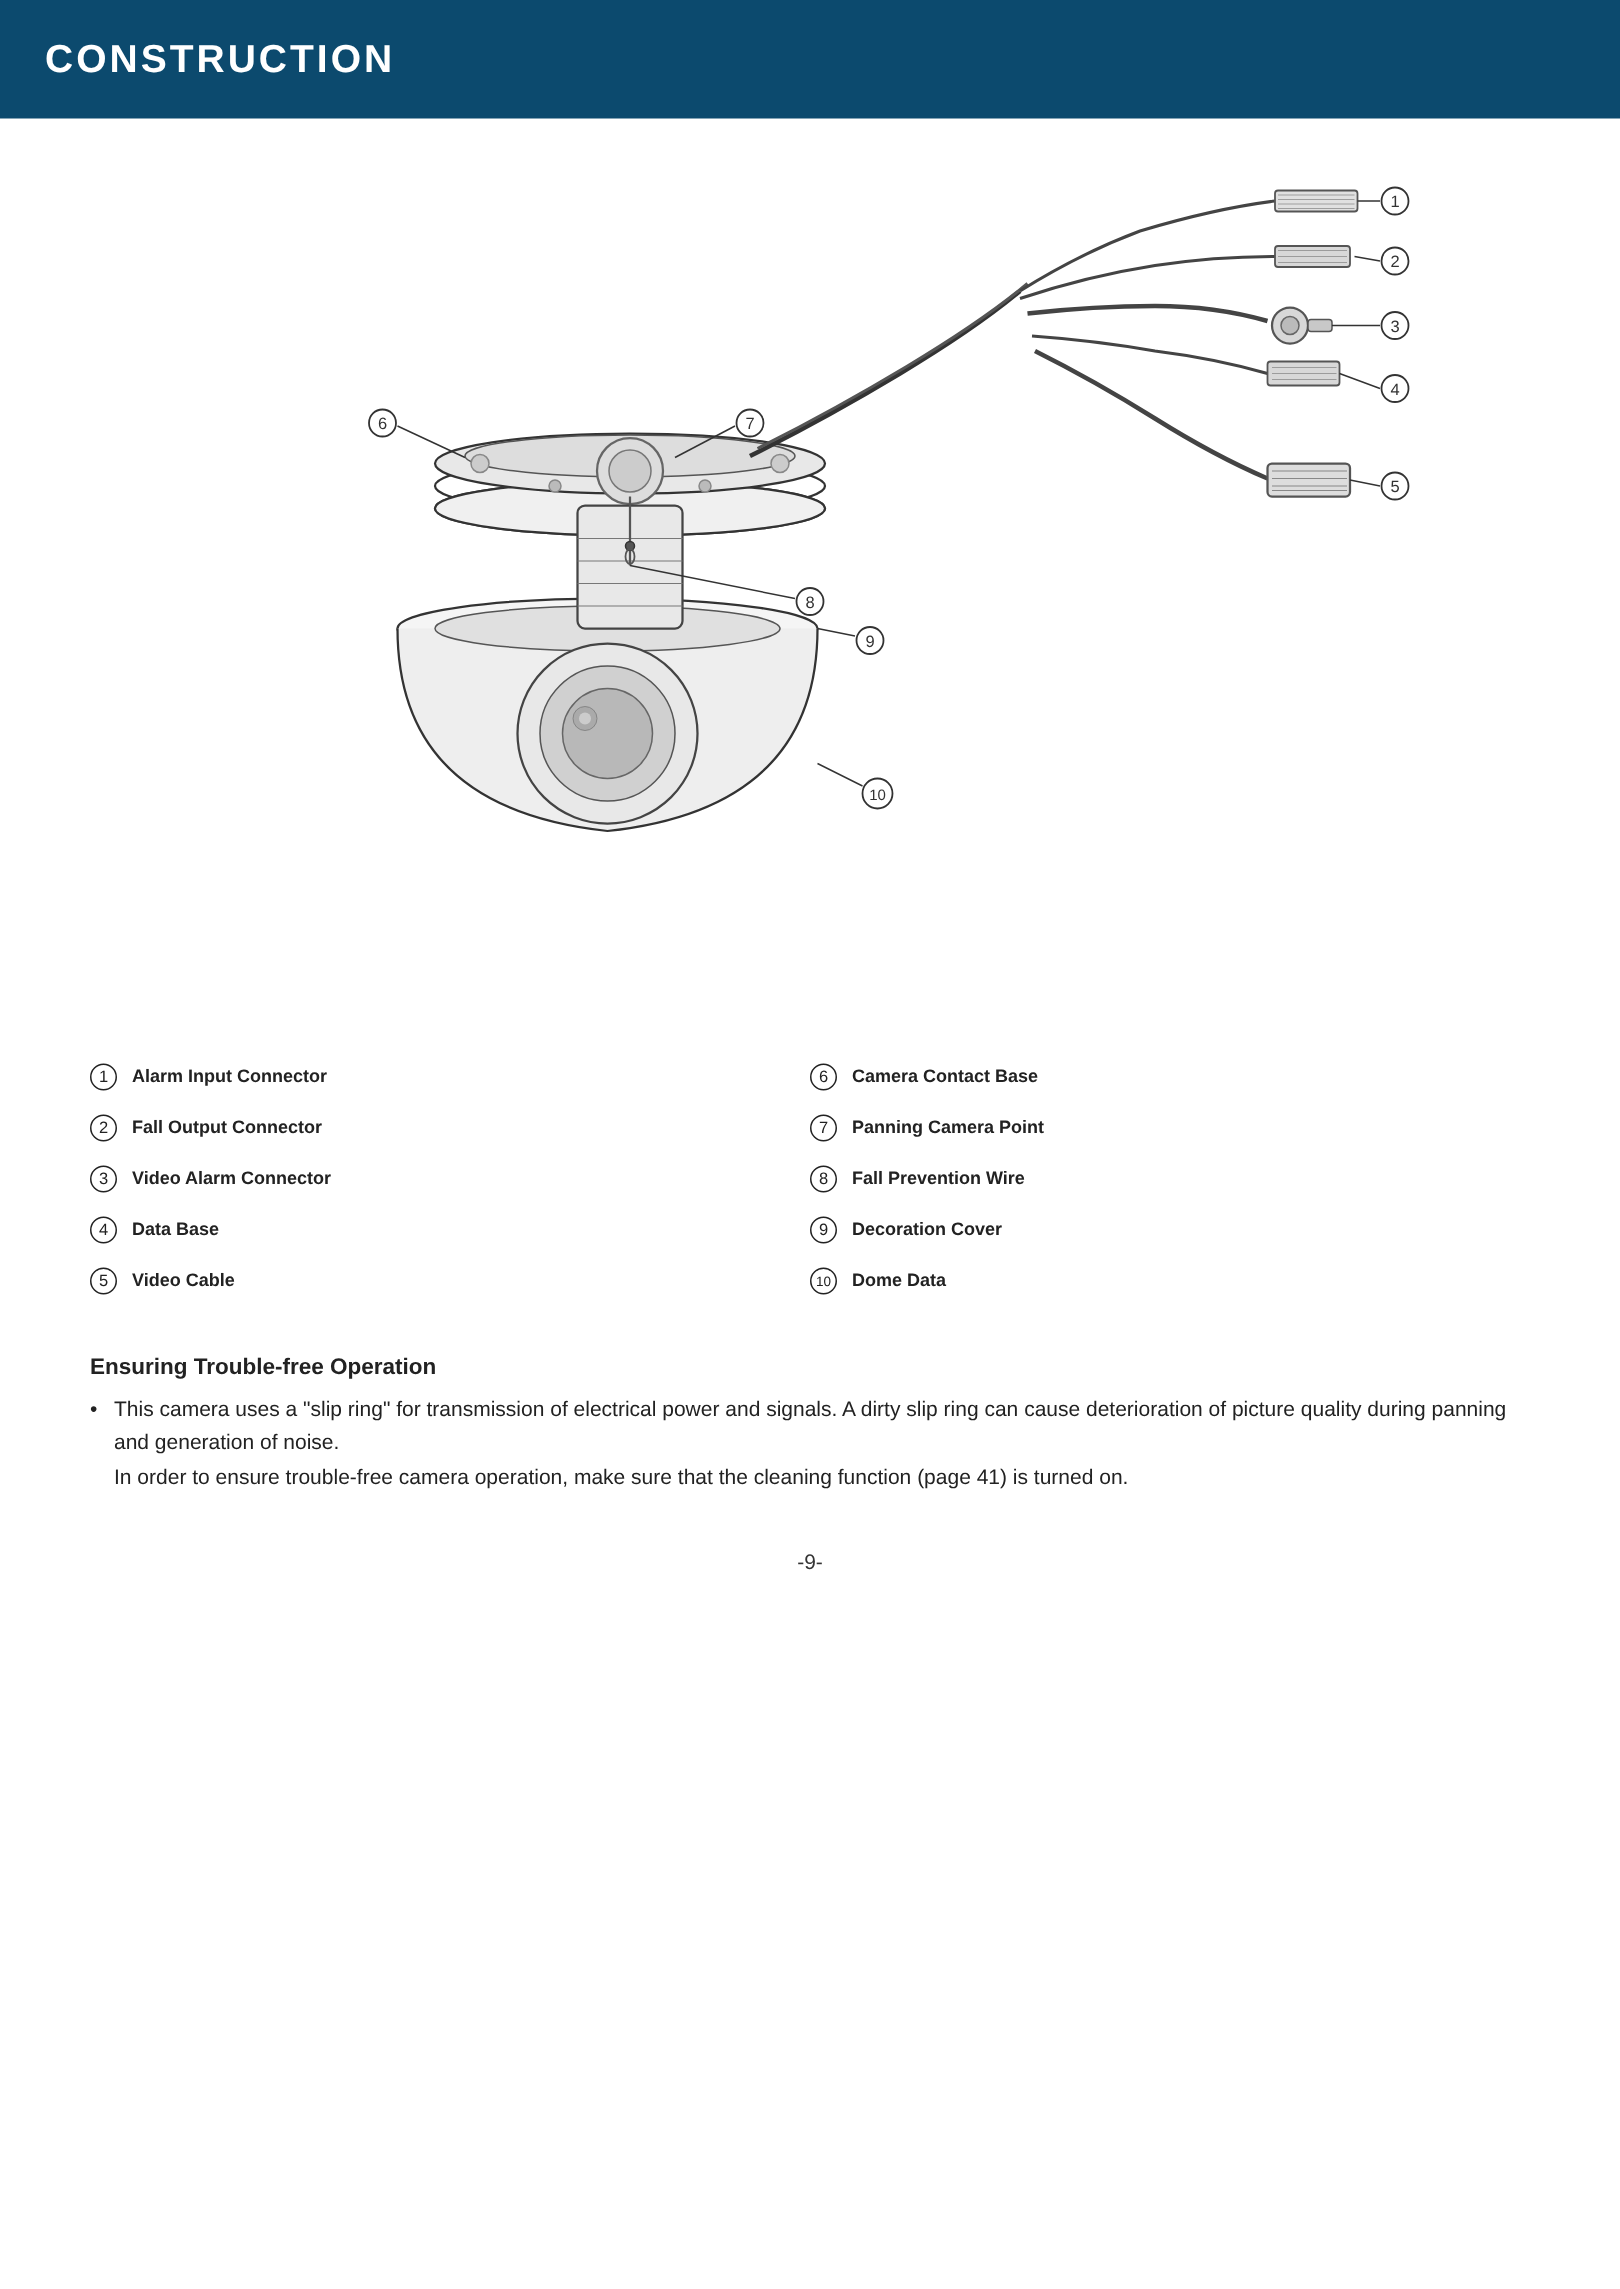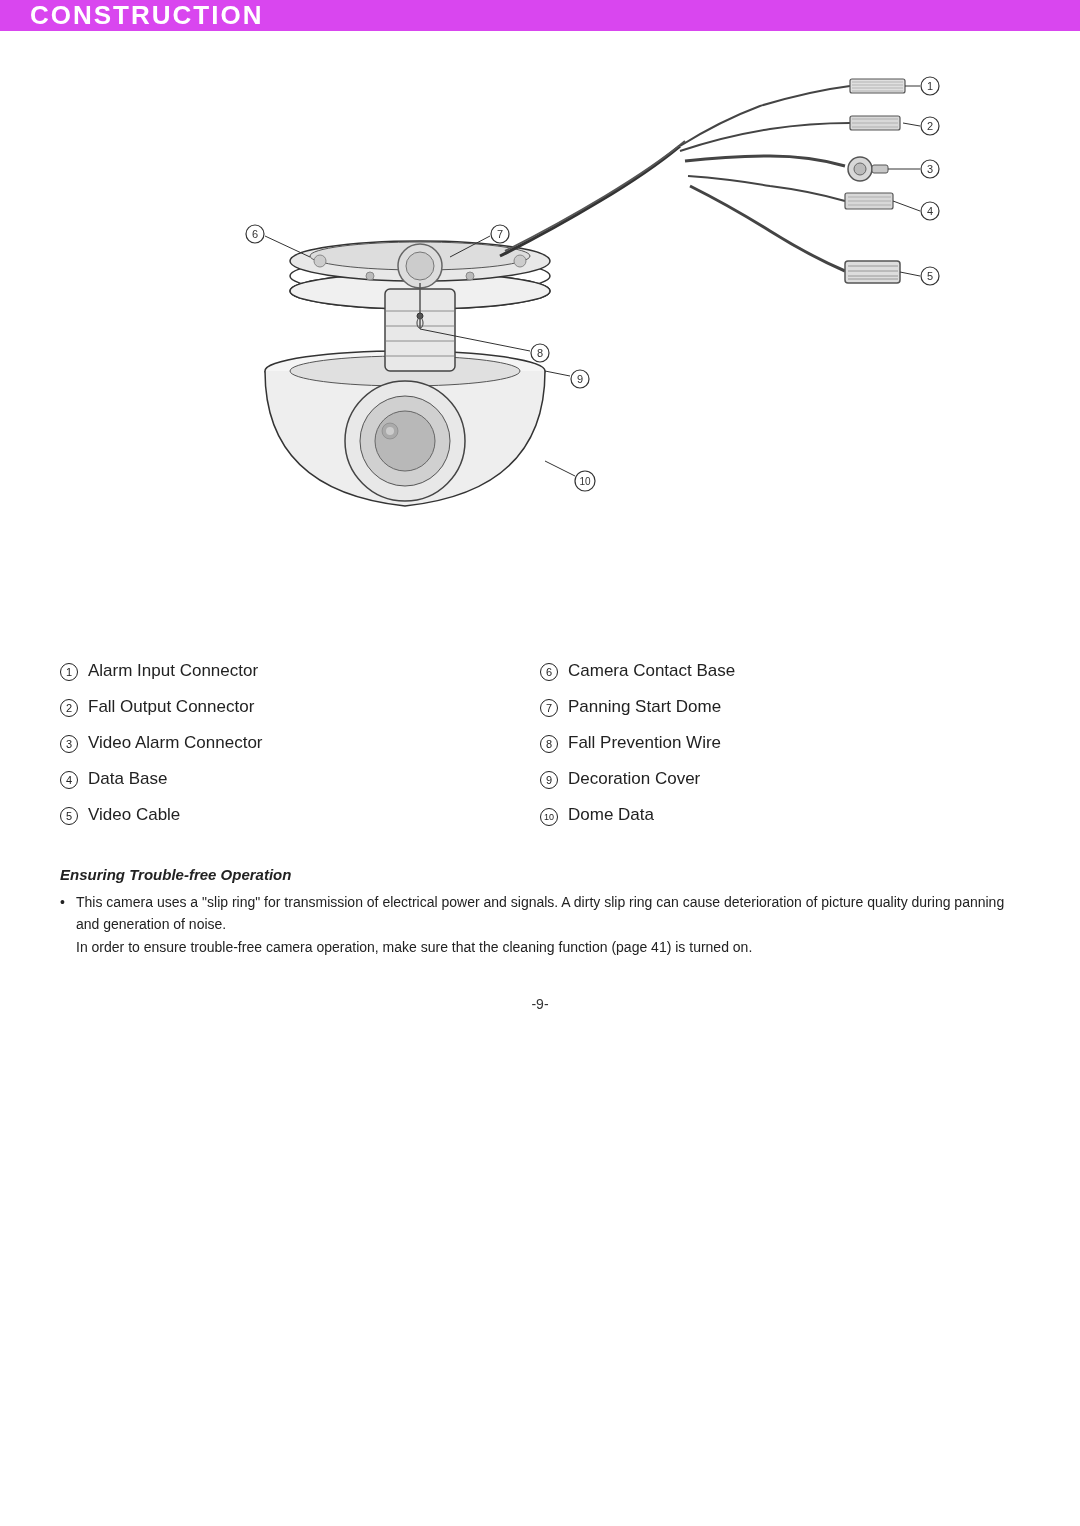--- a/index.html
+++ b/index.html
@@ -14,22 +14,22 @@
 
     .page-container {
       width: 1080px;
       min-height: 1526px;
       padding: 0;
       background: #fff;
     }
 
     
     .section-header {
-      background: #d946ef;
-      padding: 0 30px;
+      background: #0c4a6e;
+      padding: 24px 30px;
       margin-bottom: 10px;
     }
     .section-header h1 {
       color: #ffffff;
       font-size: 26px;
       font-weight: bold;
       letter-spacing: 2px;
       text-transform: uppercase;
     }
 
@@ -75,33 +75,32 @@
       height: 18px;
       border: 1.5px solid #222;
       border-radius: 50%;
       font-size: 11px;
       text-align: center;
       line-height: 16px;
       font-weight: normal;
       margin-right: 4px;
     }
     .part-label {
-      font-weight: normal;
-      font-size: 17px;
+      font-weight: bold;
+      font-size: 12px;
     }
 
     
     .notes-section {
       padding: 20px 60px 20px 60px;
     }
     .notes-title {
       font-weight: bold;
       font-size: 15px;
       margin-bottom: 8px;
-      font-style: italic;
     }
     .notes-list {
       list-style: none;
       padding: 0;
     }
     .notes-list li {
       font-size: 14px;
       line-height: 1.6;
       margin-bottom: 8px;
       padding-left: 16px;
@@ -284,21 +283,21 @@
         <span class="part-label">Video Cable</span>
       </div>
     </div>
     <div class="parts-col">
       <div class="part-item">
         <span class="circled">6</span>
         <span class="part-label">Camera Contact Base</span>
       </div>
       <div class="part-item">
         <span class="circled">7</span>
-        <span class="part-label">Panning Start Dome</span>
+        <span class="part-label">Panning Camera Point</span>
       </div>
       <div class="part-item">
         <span class="circled">8</span>
         <span class="part-label">Fall Prevention Wire</span>
       </div>
       <div class="part-item">
         <span class="circled">9</span>
         <span class="part-label">Decoration Cover</span>
       </div>
       <div class="part-item">

